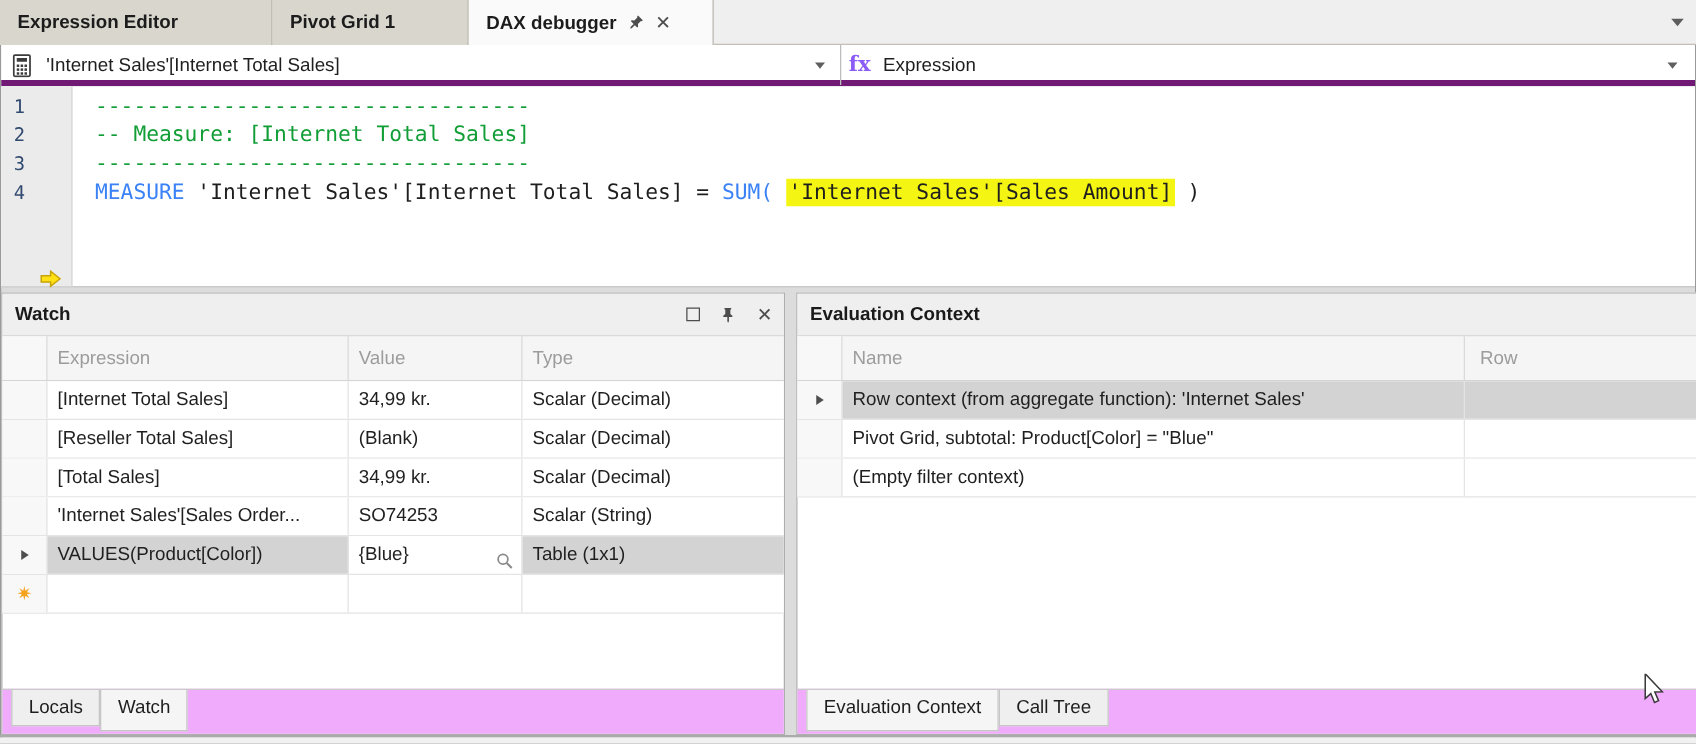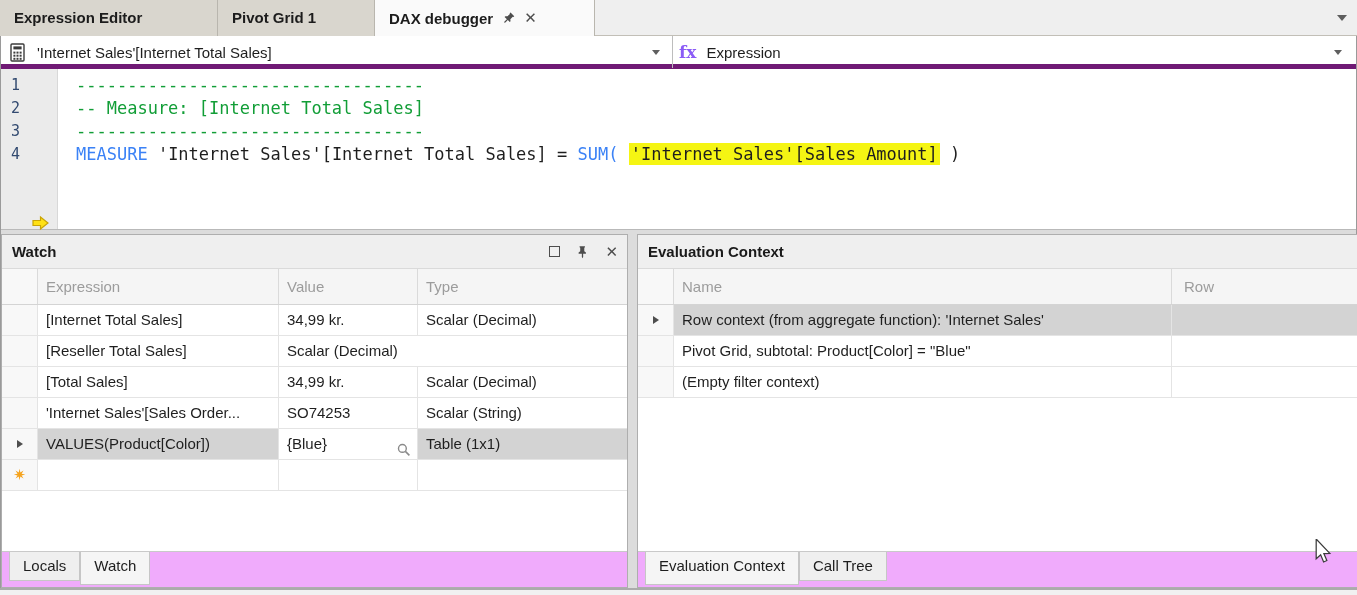--- a/index.html
+++ b/index.html
@@ -9,21 +9,21 @@
     font-family:"Liberation Sans", sans-serif; background:#dcdcdc;
     box-shadow: inset 0 0 0 1px #9a9a9a;
   }
   
   .tabstrip { position:absolute; left:0; top:0; width:1357px; height:36px;
     background:#efefef; border-bottom:1px solid #c2bfb7; display:flex; }
   .doctab { height:36px; line-height:35px; font-size:15px; font-weight:bold; color:#1c1c1c;
     padding-left:14px; background:#d9d6ce; border-right:1px solid #b9b6ae; }
   .doctab.t1 { width:218px; }
   .doctab.t2 { width:157px; }
-  .doctab.t3 { width:220px; background:#fafafa; display:flex; align-items:center; gap:9px; }
+  .doctab.t3 { width:196px; background:#fafafa; display:flex; align-items:center; gap:9px; }
   .doctab.t3 .lbl { line-height:normal; }
   .tab-icon { display:inline-flex; align-items:center; color:#4d4d4d; }
   .tab-close { font-size:15px; color:#4d4d4d; font-weight:normal; line-height:normal; }
   .strip-rest { flex:1; position:relative; }
   .chev-down { position:absolute; right:10px; top:15px; width:0; height:0;
     border-left:5px solid transparent; border-right:5px solid transparent; border-top:6px solid #5d5d5d; }
   
   .comborow { position:absolute; left:1px; top:36px; width:1355px; height:33px; background:#fff;
     border-bottom:5px solid #701a75; }
   .combo { position:absolute; top:0; height:32px; display:flex; align-items:center; }
@@ -177,20 +177,21 @@
     </div>
     <div class="grow">
       <div class="gc rowhdr"></div>
       <div class="gc w-c1">[Internet Total Sales]</div>
       <div class="gc w-c2">34,99 kr.</div>
       <div class="gc w-c3" style="border-right:none">Scalar (Decimal)</div>
     </div>
     <div class="grow">
       <div class="gc rowhdr"></div>
       <div class="gc w-c1">[Reseller Total Sales]</div>
+      <div class="gc w-c2">(Blank)</div>
       <div class="gc w-c3" style="border-right:none">Scalar (Decimal)</div>
     </div>
     <div class="grow">
       <div class="gc rowhdr"></div>
       <div class="gc w-c1">[Total Sales]</div>
       <div class="gc w-c2">34,99 kr.</div>
       <div class="gc w-c3" style="border-right:none">Scalar (Decimal)</div>
     </div>
     <div class="grow">
       <div class="gc rowhdr"></div>

